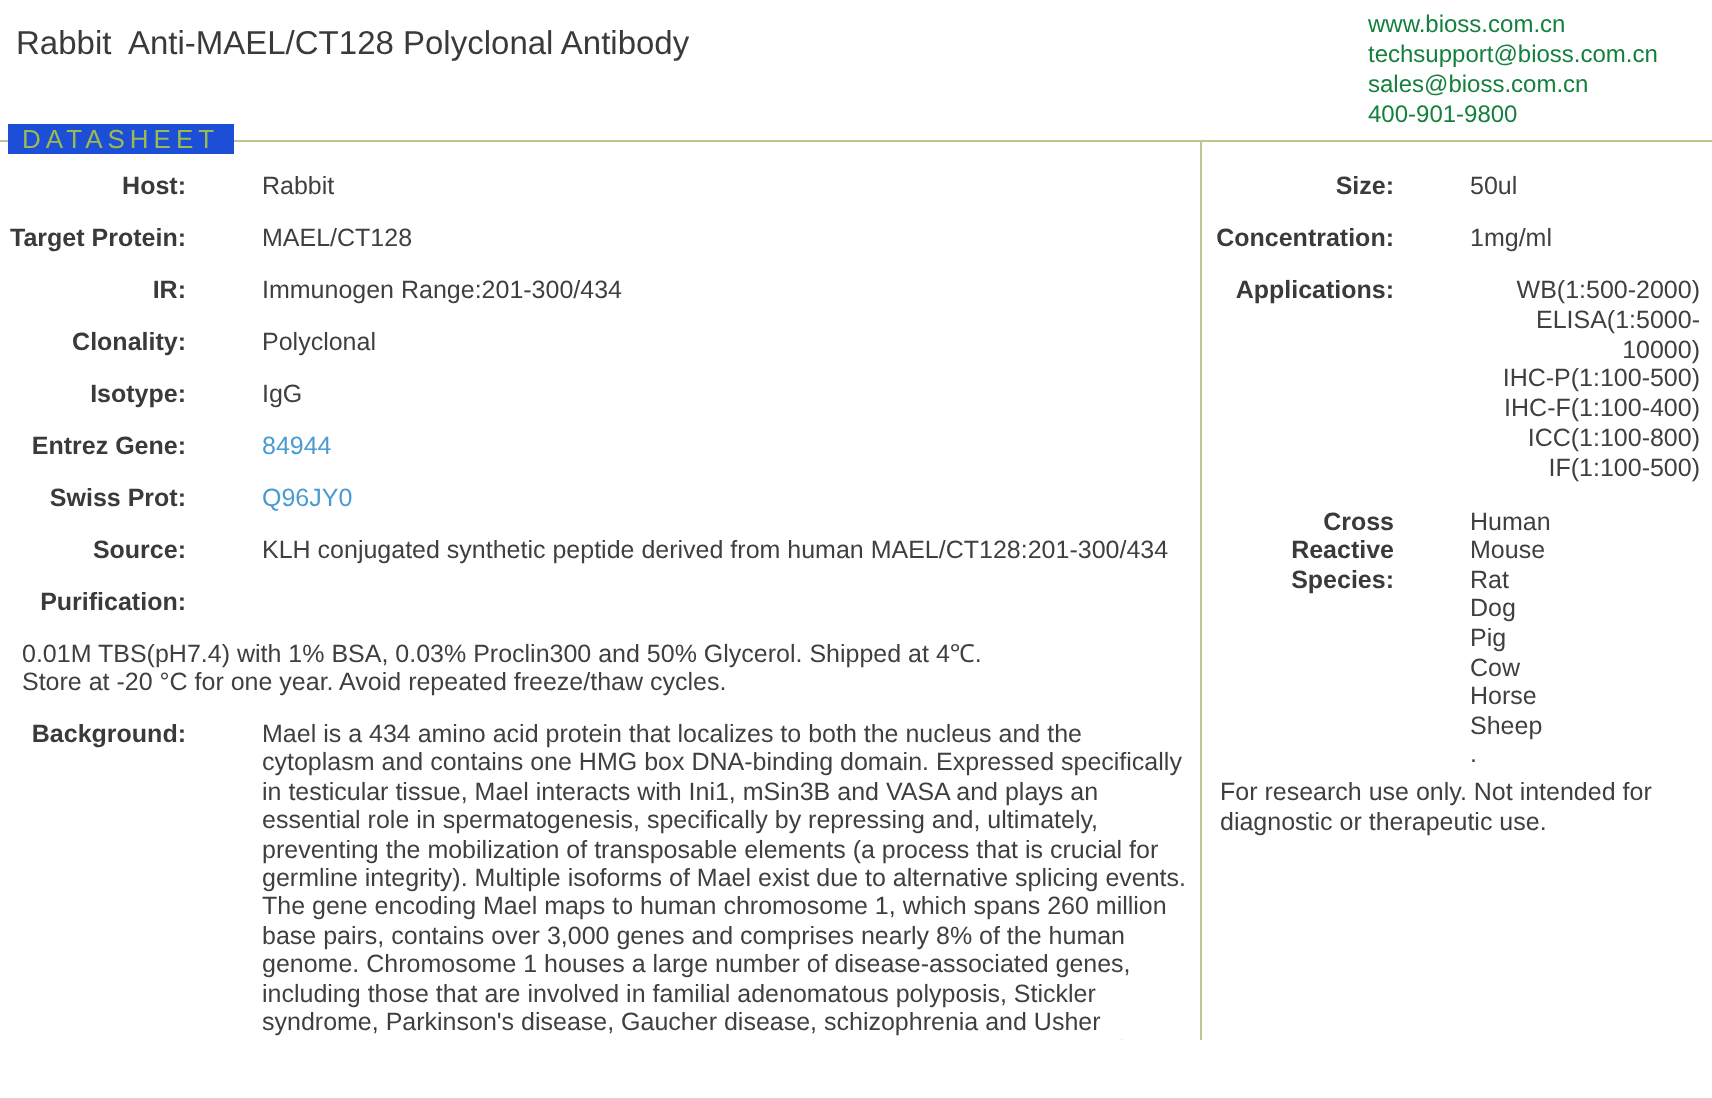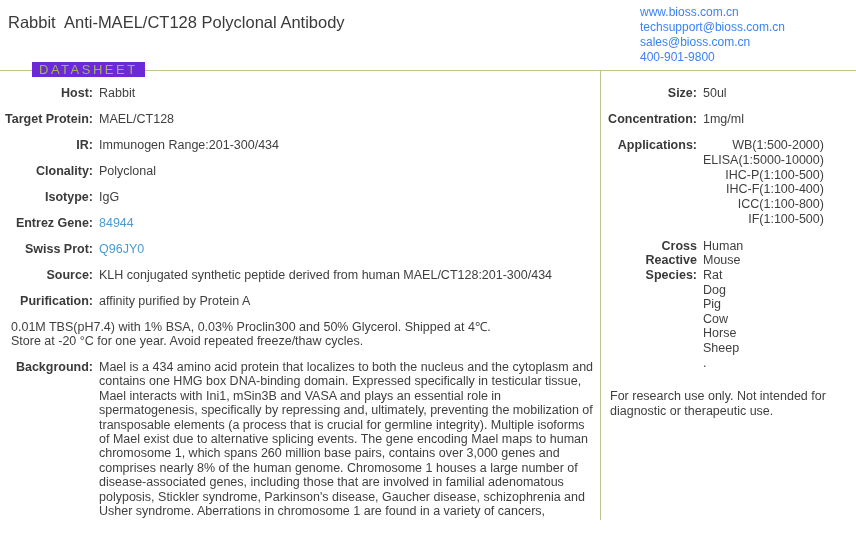--- a/index.html
+++ b/index.html
@@ -16,41 +16,41 @@
     font-family:"Liberation Sans", sans-serif;
     color:var(--text);
     overflow:hidden;
   }
   .title{
     position:absolute;left:8px;top:13px;
     font-size:16.5px;color:#3a3a3a;
     white-space:pre-wrap;
   }
   .contact{
-    position:absolute;left:640px;top:5px;
-    font-size:12px;line-height:15px;color:#3b82f6;
+    position:absolute;left:684px;top:5px;
+    font-size:12px;line-height:15px;color:#15803d;
   }
   .hline{
     position:absolute;left:0;top:70px;width:856px;height:1px;
     background:var(--line);
   }
   .vline{
     position:absolute;left:600px;top:70px;width:1px;height:479px;
     background:var(--line);
   }
   .datasheet{
-    position:absolute;left:32px;top:62px;z-index:2;
-    background:#6d28d9;padding:0 7px;
+    position:absolute;left:4px;top:62px;z-index:2;
+    background:#1d4ed8;padding:0 7px;
     font-size:13px;letter-spacing:2.5px;
     color:var(--accent);
   }
   .col{position:absolute;font-size:12.5px;line-height:14px;}
   .left-col{left:5px;top:86px;width:590px;}
   .right-col{left:608px;top:86px;width:242px;}
-  .row{display:flex;margin-bottom:12px;}
+  .row{display:flex;margin-bottom:12px;gap:32px;}
   .lbl{
     flex:0 0 88px;text-align:right;font-weight:bold;color:#3a3a3a;
   }
   .right-col .lbl{flex:0 0 89px;}
   .val{padding-left:6px;}
   .left-col .val{width:497px;}
   .background-val{line-height:14.4px;}
   .link{color:var(--link);}
   .apps .val div{line-height:14.8px;text-align:right;}
   .species-row .lbl{line-height:14.6px;}
@@ -106,21 +106,20 @@
     <div class="row">
       <div class="lbl">Swiss Prot:</div>
       <div class="val link">Q96JY0</div>
     </div>
     <div class="row">
       <div class="lbl">Source:</div>
       <div class="val">KLH conjugated synthetic peptide derived from human MAEL/CT128:201-300/434</div>
     </div>
     <div class="row">
       <div class="lbl">Purification:</div>
-      <div class="val">affinity purified by Protein A</div>
     </div>
     <div class="row">
       <div class="val">0.01M TBS(pH7.4) with 1% BSA, 0.03% Proclin300 and 50% Glycerol. Shipped at 4℃. Store at -20 °C for one year. Avoid repeated freeze/thaw cycles.</div>
     </div>
     <div class="row">
       <div class="lbl">Background:</div>
       <div class="val background-val">Mael is a 434 amino acid protein that localizes to both the nucleus and the cytoplasm and contains one HMG box DNA-binding domain. Expressed specifically in testicular tissue, Mael interacts with Ini1, mSin3B and VASA and plays an essential role in spermatogenesis, specifically by repressing and, ultimately, preventing the mobilization of transposable elements (a process that is crucial for germline integrity). Multiple isoforms of Mael exist due to alternative splicing events. The gene encoding Mael maps to human chromosome 1, which spans 260 million base pairs, contains over 3,000 genes and comprises nearly 8% of the human genome. Chromosome 1 houses a large number of disease-associated genes, including those that are involved in familial adenomatous polyposis, Stickler syndrome, Parkinson's disease, Gaucher disease, schizophrenia and Usher syndrome. Aberrations in chromosome 1 are found in a variety of cancers, including head and neck cancer, malignant melanoma and multiple myeloma.</div>
     </div>
   </div>
 

